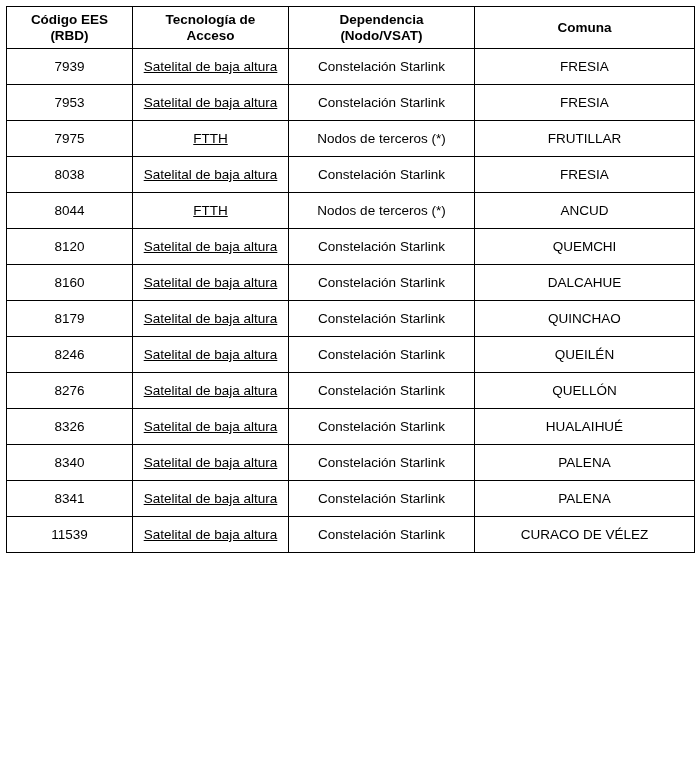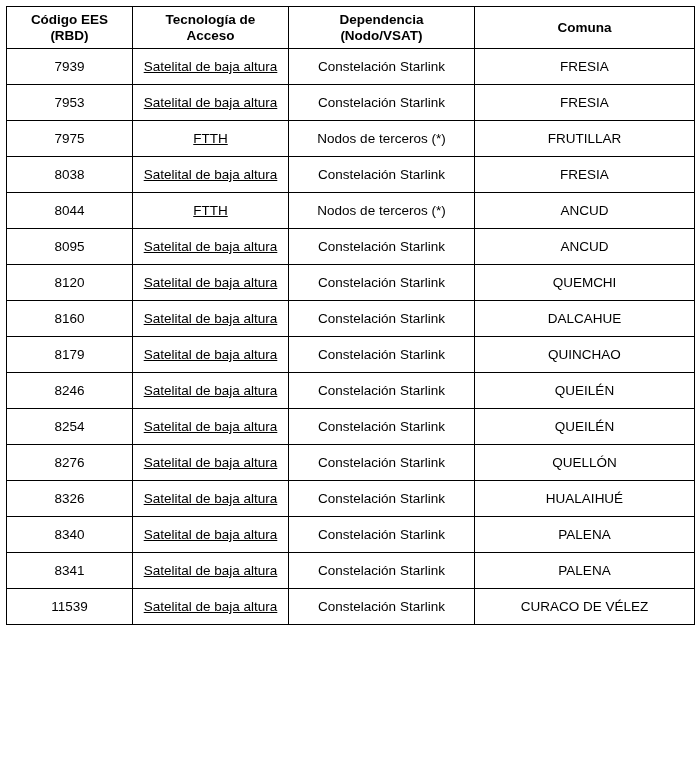--- a/index.html
+++ b/index.html
@@ -106,51 +106,39 @@
           <td class="cell-dep">Constelación Starlink</td>
           <td class="cell-com">FRESIA</td>
         </tr>
         <tr>
           <td class="cell-rbd">8044</td>
           <td class="cell-tec">FTTH</td>
           <td class="cell-dep">Nodos de terceros (*)</td>
           <td class="cell-com">ANCUD</td>
         </tr>
         <tr>
-          <td class="cell-rbd">8095</td>
-          <td class="cell-tec">Satelital de baja altura</td>
-          <td class="cell-dep">Constelación Starlink</td>
-          <td class="cell-com">ANCUD</td>
-        </tr>
-        <tr>
           <td class="cell-rbd">8120</td>
           <td class="cell-tec">Satelital de baja altura</td>
           <td class="cell-dep">Constelación Starlink</td>
           <td class="cell-com">QUEMCHI</td>
         </tr>
         <tr>
           <td class="cell-rbd">8160</td>
           <td class="cell-tec">Satelital de baja altura</td>
           <td class="cell-dep">Constelación Starlink</td>
           <td class="cell-com">DALCAHUE</td>
         </tr>
         <tr>
           <td class="cell-rbd">8179</td>
           <td class="cell-tec">Satelital de baja altura</td>
           <td class="cell-dep">Constelación Starlink</td>
           <td class="cell-com">QUINCHAO</td>
         </tr>
         <tr>
           <td class="cell-rbd">8246</td>
-          <td class="cell-tec">Satelital de baja altura</td>
-          <td class="cell-dep">Constelación Starlink</td>
-          <td class="cell-com">QUEILÉN</td>
-        </tr>
-        <tr>
-          <td class="cell-rbd">8254</td>
           <td class="cell-tec">Satelital de baja altura</td>
           <td class="cell-dep">Constelación Starlink</td>
           <td class="cell-com">QUEILÉN</td>
         </tr>
         <tr>
           <td class="cell-rbd">8276</td>
           <td class="cell-tec">Satelital de baja altura</td>
           <td class="cell-dep">Constelación Starlink</td>
           <td class="cell-com">QUELLÓN</td>
         </tr>

